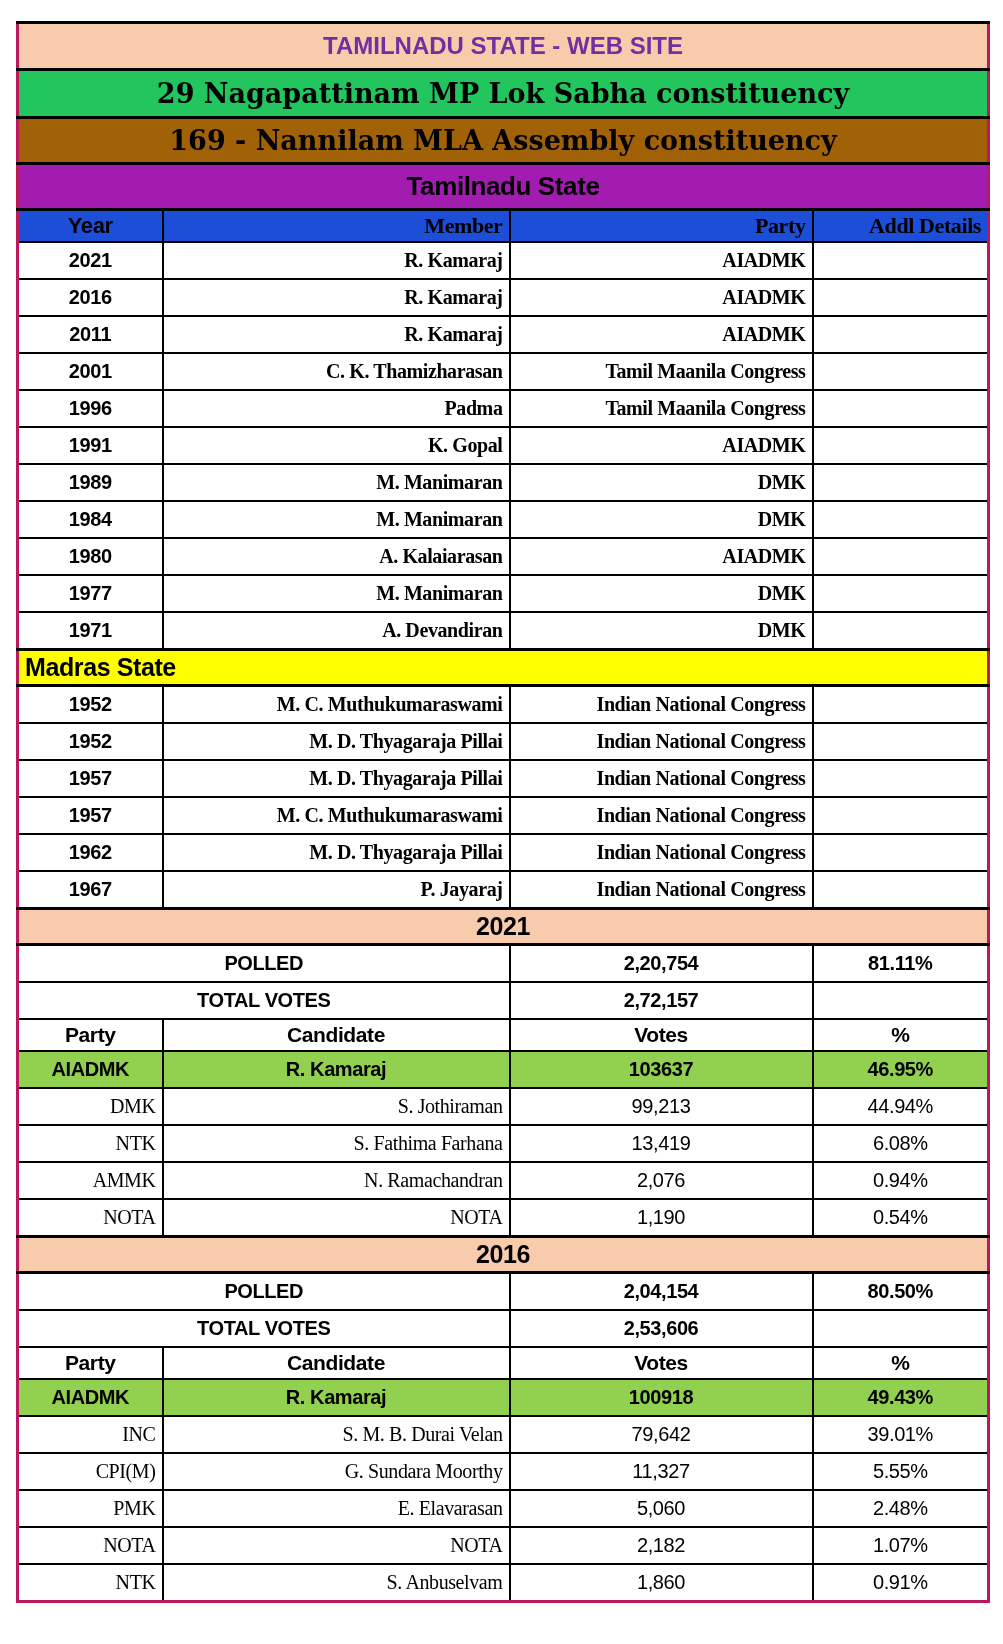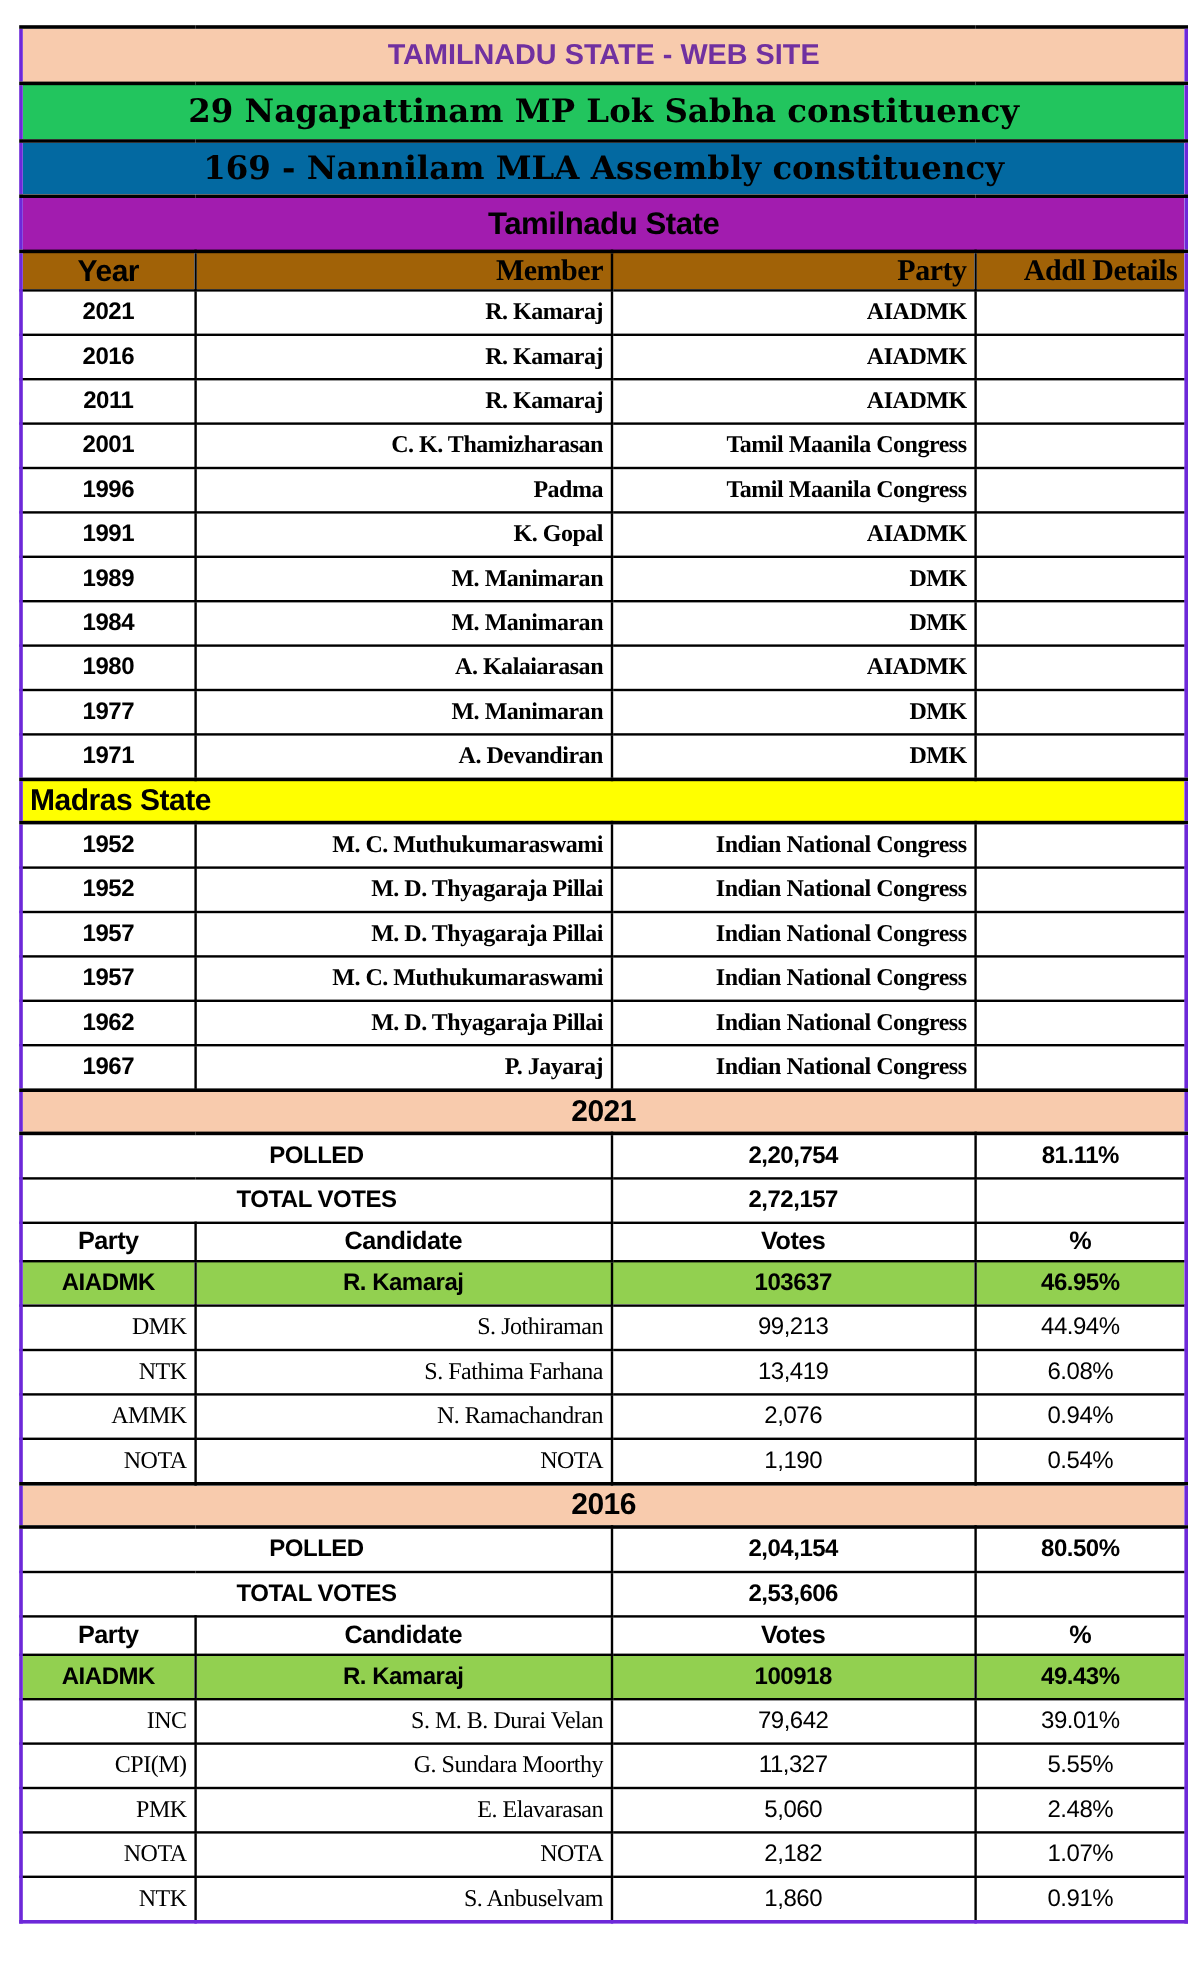--- a/index.html
+++ b/index.html
@@ -12,21 +12,21 @@
   }
   .page {
     box-sizing: border-box;
     width: 1003px;
     padding: 21px 0 0 16px;
   }
   table.main {
     border-collapse: collapse;
     table-layout: fixed;
     width: 971px;
-    border: 3px solid #6d28d9;
+    border: 3px solid #be185d;
   }
   td {
     border: 2px solid #000;
     padding: 0 6px;
     color: #000;
     font-weight: bold;
     font-size: 20px;
     letter-spacing: -0.4px;
     overflow: hidden;
     white-space: nowrap;
@@ -49,21 +49,21 @@
   }
   .band-mp {
     background: #22c55e;
     text-align: center;
     font-family: "DejaVu Serif", "Liberation Serif", serif;
     font-size: 27px;
     letter-spacing: 0;
     height: 45px;
   }
   .band-mla {
-    background: #0369a1;
+    background: #a16207;
     text-align: center;
     font-family: "DejaVu Serif", "Liberation Serif", serif;
     font-size: 27px;
     letter-spacing: 0;
     height: 43px;
   }
   .band-state {
     background: #a21caf;
     text-align: center;
     font-size: 26px;
@@ -75,21 +75,21 @@
     font-size: 25px;
     height: 33px;
   }
   .band-year {
     background: #f8cbad;
     text-align: center;
     font-size: 25px;
     height: 33px;
   }
   
-  tr.hdr td { background: #a16207; font-size: 25px; height: 30px; }
+  tr.hdr td { background: #1d4ed8; font-size: 22px; height: 30px; }
   tr.hdr2 td { background: #ffffff; font-size: 21px; height: 30px; text-align: center; }
   
   tr.mrow td { height: 35px; }
   tr.vrow td { height: 35px; }
   tr.winner td { background: #92d050; text-align: center; height: 35px; }
   tr.stat td { height: 35px; }
 </style>
 </head>
 <body>
 

